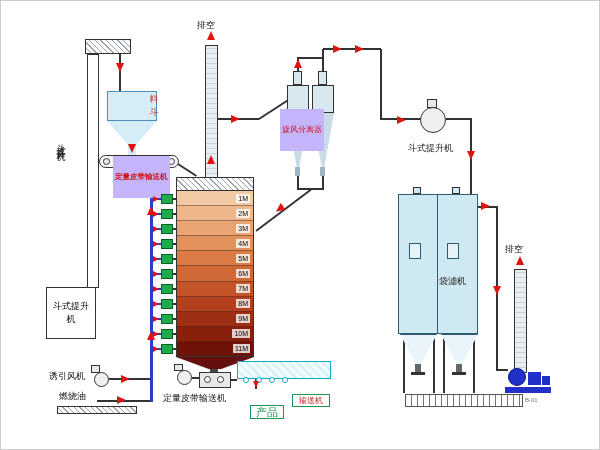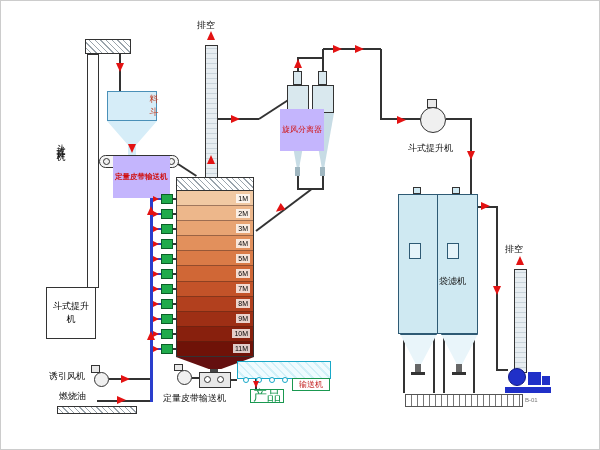--- a/index.html
+++ b/index.html
@@ -9,21 +9,21 @@
   .pipe{position:absolute;background:#333;}
   .bluepipe{position:absolute;background:#2A3ECC;}
   .diag{transform-origin:0 50%;}
   .hatch{background:repeating-linear-gradient(45deg,#fff 0 3px,#9AA4AC 3px 4px);border:1px solid #333;box-sizing:border-box;}
   .stackfill{background:repeating-linear-gradient(0deg,#E7EDF1 0 4px,#C9D4DB 4px 5px);border:1px solid #333;box-sizing:border-box;}
   .box{border:1px solid #333;box-sizing:border-box;background:#fff;}
   .lbl{position:absolute;font-size:9px;color:#111;white-space:nowrap;line-height:1.1;}
   .ylbl{position:absolute;background:#c4b5fd;color:#D01111;font-size:7.5px;padding:16px 2px;white-space:nowrap;line-height:1.3;}
   .vlabel{writing-mode:vertical-rl;letter-spacing:2px;}
   .greenbox{position:absolute;border:1.5px solid #1A9850;display:flex;align-items:center;justify-content:center;
-            background:#fff;box-sizing:border-box;}
+            background:#fff;box-sizing:border-box;margin-top:16px;}
   
   .arr{position:absolute;width:0;height:0;}
   .arr-up{border-left:4px solid transparent;border-right:4px solid transparent;border-bottom:9px solid #E31212;}
   .arr-down{border-left:4px solid transparent;border-right:4px solid transparent;border-top:9px solid #E31212;}
   .arr-right{border-top:4px solid transparent;border-bottom:4px solid transparent;border-left:9px solid #E31212;}
   .arr-sm.arr-down{border-left-width:3px;border-right-width:3px;border-top-width:7px;}
   
   .bands{position:absolute;left:175px;top:190px;width:78px;height:166px;display:flex;flex-direction:column;
          border-left:1px solid #333;border-right:1px solid #333;border-bottom:1px solid #333;box-sizing:border-box;}
   .band{flex:1;display:flex;align-items:center;justify-content:flex-end;border-bottom:1px solid rgba(60,20,10,.45);box-sizing:border-box;}
@@ -250,21 +250,21 @@
   <div class="circ" style="left:176px;top:369px;width:15px;height:15px;"></div>
   <div class="abs box" style="left:198px;top:371px;width:32px;height:16px;background:#E8E8E8;"></div>
   <div class="circ" style="left:203px;top:375px;width:7px;height:7px;background:#fff;"></div>
   <div class="circ" style="left:216px;top:375px;width:7px;height:7px;background:#fff;"></div>
   <div class="abs" style="left:236px;top:360px;width:94px;height:18px;border:1.5px solid #18A8C8;box-sizing:border-box;background:repeating-linear-gradient(45deg,#EFFBFF 0 4px,#D2F0F8 4px 6px);"></div>
   <div class="roller" style="left:242px;top:376px;"></div>
   <div class="roller" style="left:255px;top:376px;"></div>
   <div class="roller" style="left:268px;top:376px;"></div>
   <div class="roller" style="left:281px;top:376px;"></div>
   <div class="greenbox" style="left:249px;top:388px;width:34px;height:14px;">
-    <span style="font-size:14px;color:#1A9850;">产品</span>
+    <span style="font-size:11px;color:#1A9850;">产品</span>
   </div>
   <div class="greenbox" style="left:291px;top:377px;width:38px;height:13px;">
     <span style="font-size:8px;color:#C42222;">输送机</span>
   </div>
 
   <div class="abs" style="left:404px;top:393px;width:118px;height:13px;border:1px solid #555;box-sizing:border-box;background:repeating-linear-gradient(90deg,#fff 0 5px,#777 5px 6px);"></div>
   <div class="lbl" style="left:524px;top:396px;font-size:6px;color:#777;">B-01</div>
 
   <div class="arr arr-down" style="left:115px;top:62px;"></div>
   <div class="arr arr-down" style="left:127px;top:143px;"></div>

